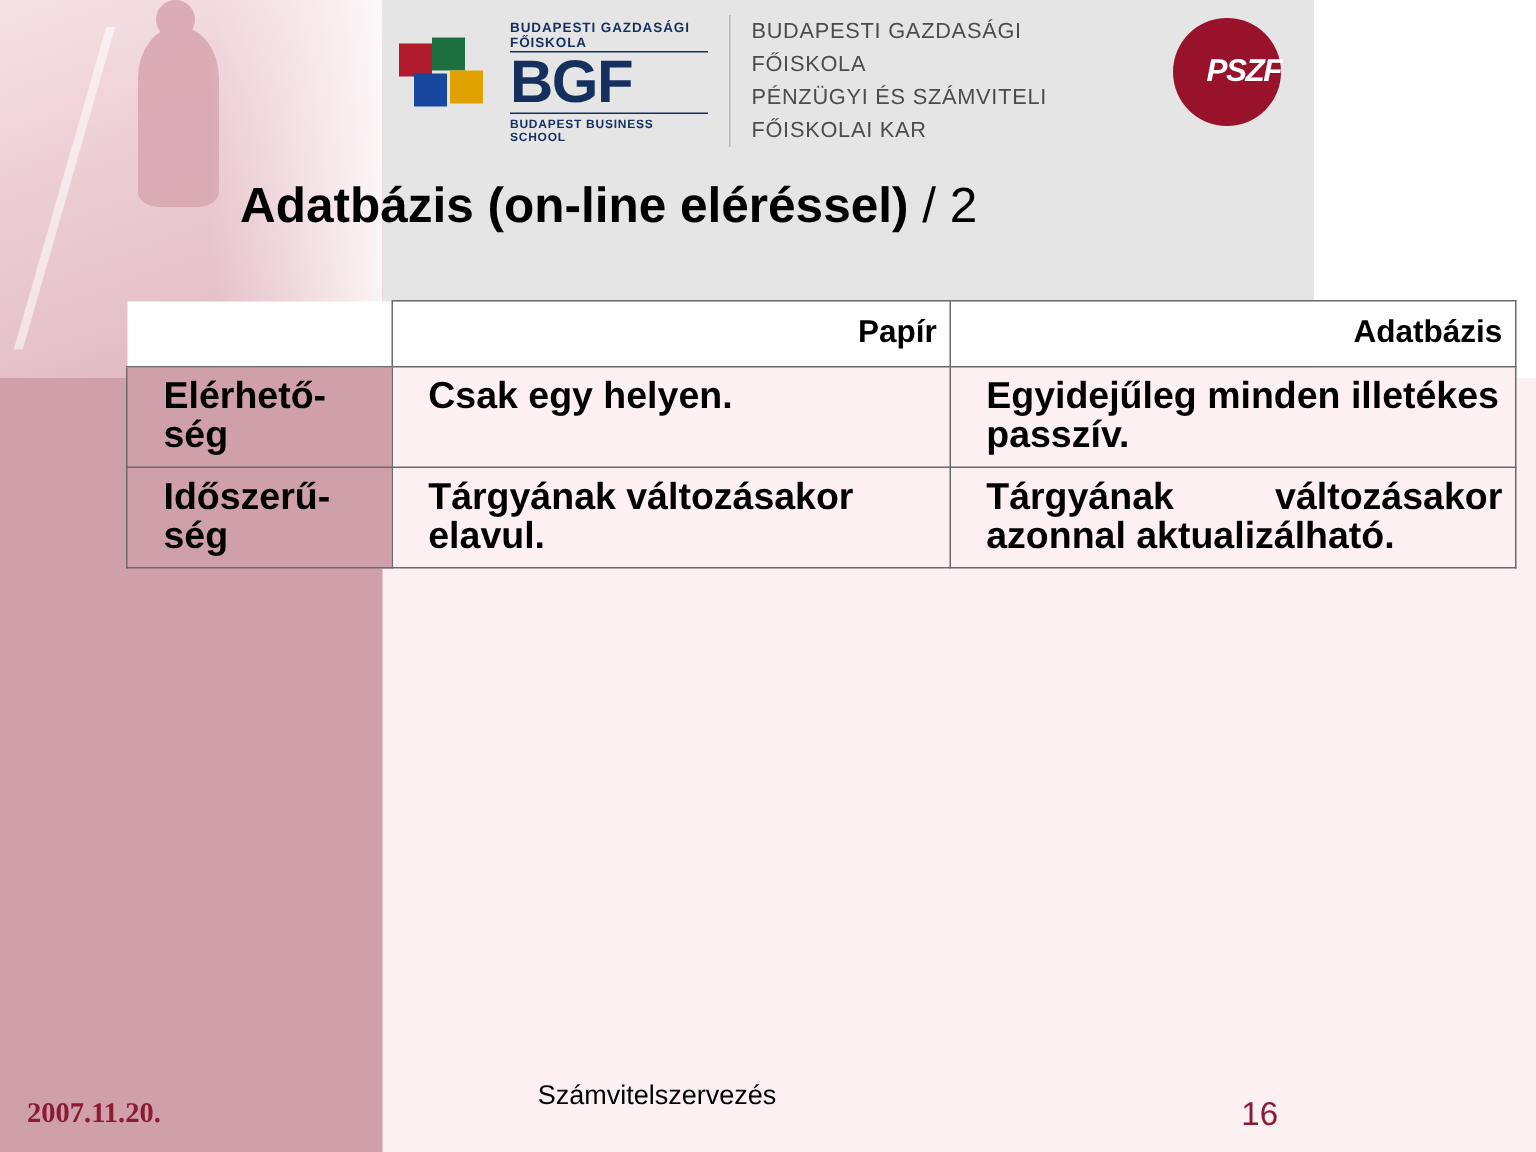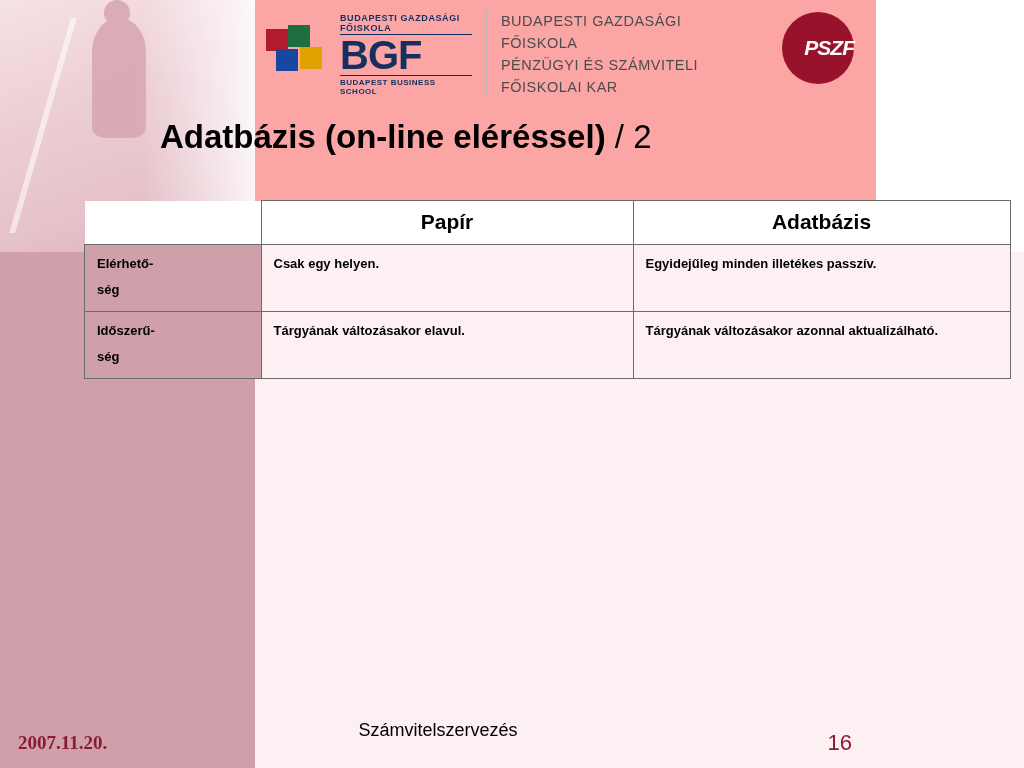--- a/index.html
+++ b/index.html
@@ -10,21 +10,21 @@
     width: 1024px;
     height: 768px;
     font-family: "Liberation Sans", sans-serif;
     background: #ffffff;
     overflow: hidden;
   }
   .slide {
     position: relative;
     width: 876px;
     height: 768px;
-    background: #fca5a5;
+    background: #e5e5e5;
   }
 
   
   .bg-lower {
     position: absolute;
     left: 0;
     top: 252px;
     width: 1024px;
     height: 516px;
     background: #fdf0f2;
@@ -202,31 +202,31 @@
     position: absolute;
     left: 84px;
     top: 200px;
     width: 875px;
     border-collapse: collapse;
     table-layout: fixed;
   }
   .tbl td, .tbl th {
     border: 1px solid #6b6b6b;
     vertical-align: top;
-    padding: 6px 8px 8px 12px;
-    font-size: 13px;
+    padding: 6px 8px 8px 24px;
+    font-size: 25px;
     font-weight: bold;
     color: #000000;
     line-height: 26px;
   }
   .tbl .col-head { width: 160px; }
   .tbl .col-a { width: 355px; }
   .tbl .col-b { width: 360px; }
   .tbl thead th {
-    text-align: center;
+    text-align: right;
     background: #ffffff;
     padding: 8px 8px 9px 8px;
     font-size: 21px;
   }
   .tbl thead th.blank {
     background: #ffffff;
     border-left: none;
     border-top: none;
   }
   .tbl tbody td.rowhead {

